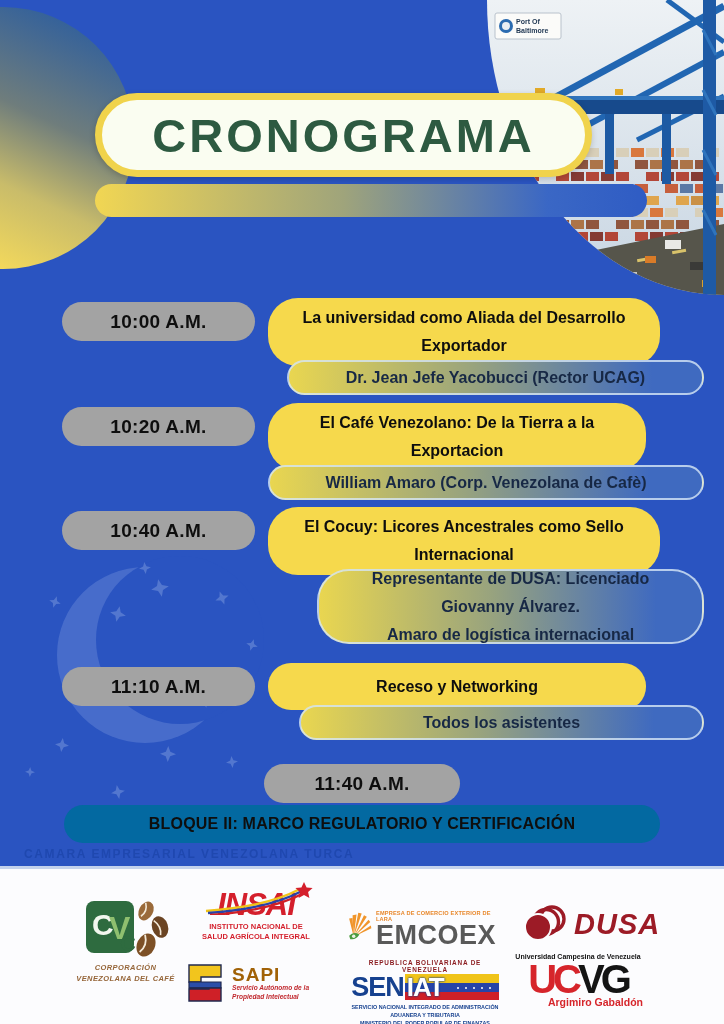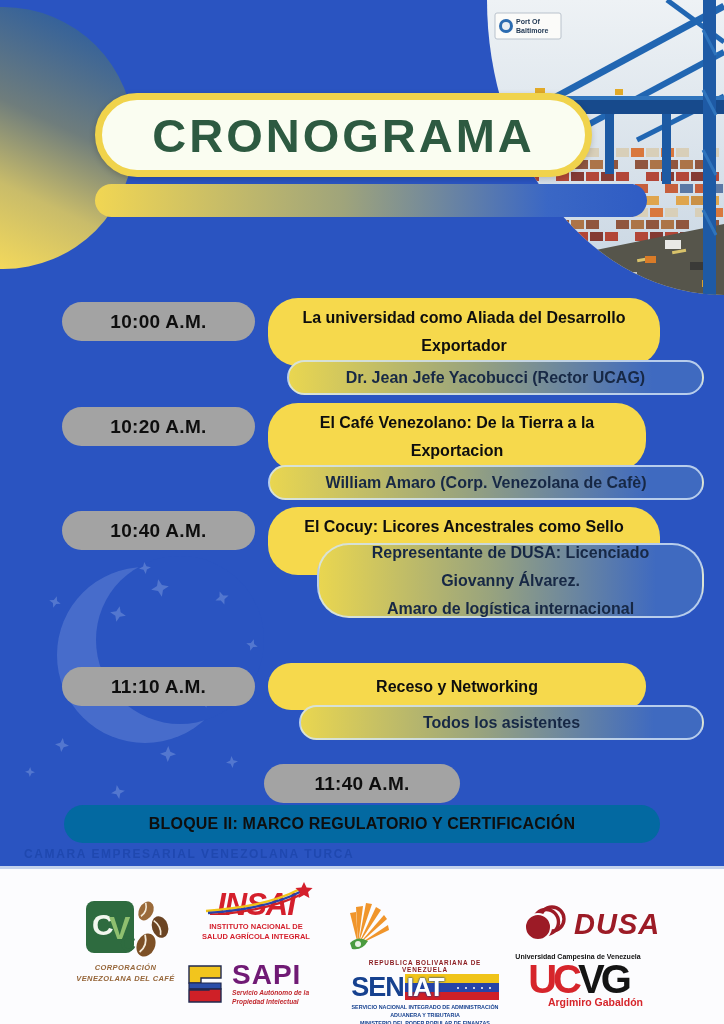--- a/index.html
+++ b/index.html
@@ -72,21 +72,21 @@
     position:absolute;left:0;top:866px;width:724px;height:158px;background:#fcfcfe;
     border-top:3px solid #c3d2ec;box-sizing:border-box;
   }
   .logo{position:absolute;text-align:center;}
   .cvc-text{font-size:7.5px;font-weight:700;color:#96663a;letter-spacing:.4px;line-height:1.4;font-style:italic;}
   .insai-acronym{font-size:31px;font-weight:900;font-style:italic;color:#d41f2c;letter-spacing:-1px;line-height:1;}
   .insai-sub{font-size:7.5px;font-weight:700;color:#d41f2c;line-height:1.35;margin-top:2px;}
   .emcoex-tag{font-size:5.6px;font-weight:700;color:#e8872a;letter-spacing:.2px;text-align:left;}
   .emcoex-acronym{font-size:27px;font-weight:600;color:#595959;letter-spacing:.5px;line-height:1;text-align:left;}
   .dusa-acronym{font-size:29px;font-weight:900;font-style:italic;color:#9c1b26;letter-spacing:1px;}
-  .sapi-acronym{font-size:28px;font-weight:900;color:#701a75;letter-spacing:1px;line-height:1;text-align:left;}
+  .sapi-acronym{font-size:19px;font-weight:900;color:#a16207;letter-spacing:1px;line-height:1;text-align:left;}
   .sapi-sub{font-size:6.6px;font-weight:700;font-style:italic;color:#c0272d;line-height:1.35;text-align:left;}
   .seniat-header{font-size:6.4px;font-weight:700;color:#8a1a1e;letter-spacing:.8px;}
   .seniat-row{display:flex;align-items:flex-start;justify-content:center;margin-top:1px;}
   .seniat-sen{font-size:27px;font-weight:900;color:#16418f;line-height:1;letter-spacing:-1px;}
   .seniat-flag{position:relative;width:94px;height:26px;margin-left:1px;}
   .seniat-flag .s1{position:absolute;left:0;top:0;width:100%;height:9px;background:#f0c419;}
   .seniat-flag .s2{position:absolute;left:0;top:9px;width:100%;height:9px;background:#2744a8;}
   .seniat-flag .s3{position:absolute;left:0;top:18px;width:100%;height:8px;background:#cf2027;}
   .seniat-iat{position:absolute;left:2px;top:0;font-size:26px;font-weight:900;color:#fff;
     text-shadow:0 0 2px #16418f,0 0 2px #16418f;line-height:26px;letter-spacing:-1px;}
@@ -281,21 +281,21 @@
   <div class="pill-time" style="left:62px;top:302px;width:193px;height:39px">10:00 A.M.</div>
   <div class="box-topic" style="left:268px;top:298px;width:392px;height:68px">La universidad como Aliada del Desarrollo Exportador</div>
   <div class="pill-speaker" style="left:287px;top:360px;width:417px;height:35px">Dr. Jean Jefe Yacobucci (Rector UCAG)</div>
 
   <div class="pill-time" style="left:62px;top:407px;width:193px;height:39px">10:20 A.M.</div>
   <div class="box-topic" style="left:268px;top:403px;width:378px;height:68px">El Café Venezolano: De la Tierra a la Exportacion</div>
   <div class="pill-speaker" style="left:268px;top:465px;width:436px;height:35px">William Amaro (Corp. Venezolana de Cafè)</div>
 
   <div class="pill-time" style="left:62px;top:511px;width:193px;height:39px">10:40 A.M.</div>
   <div class="box-topic" style="left:268px;top:507px;width:392px;height:68px">El Cocuy: Licores Ancestrales como Sello Internacional</div>
-  <div class="pill-speaker" style="left:317px;top:543px;width:387px;height:75px;border-radius:32px;flex-direction:column">
+  <div class="pill-speaker" style="left:317px;top:569px;width:387px;height:75px;border-radius:32px;flex-direction:column">
     <span>Representante de DUSA: Licenciado</span>
     <span>Giovanny Álvarez.</span>
     <span>Amaro de logística internacional</span>
   </div>
 
   <div class="pill-time" style="left:62px;top:667px;width:193px;height:39px">11:10 A.M.</div>
   <div class="box-topic" style="left:268px;top:663px;width:378px;height:47px;border-radius:23px">Receso y Networking</div>
   <div class="pill-speaker" style="left:299px;top:705px;width:405px;height:35px">Todos los asistentes</div>
 
   <div class="pill-time" style="left:264px;top:764px;width:196px;height:39px">11:40 A.M.</div>
@@ -344,20 +344,24 @@
           <path d="M10,44 L2,12 L8,11 Z"></path>
             <path d="M10,44 L8,6 L15,5 Z"></path>
           <path d="M10,44 L18,2 L24,3 Z"></path>
             <path d="M10,44 L28,6 L33,9 Z"></path>
           <path d="M10,44 L36,14 L39,18 Z"></path>
             <path d="M10,44 L40,24 L41,29 Z"></path>
         </g>
         <path d="M2,42 Q10,34 20,40 Q14,50 4,48 Z" fill="#4a9b3f"></path>
         <circle cx="10" cy="43" r="3" fill="#e9f2e4"></circle>
       </svg>
+      <div style="margin-left:4px;padding-bottom:2px">
+        <div class="emcoex-tag">EMPRESA DE COMERCIO EXTERIOR DE LARA</div>
+        <div class="emcoex-acronym">EMCOEX</div>
+      </div>
     </div>
 
     <div class="logo" style="left:522px;top:34px;width:140px;display:flex;align-items:center">
       <svg width="46" height="42" viewBox="0 0 46 42">
         <circle cx="30" cy="16" r="12" fill="none" stroke="#9c1b26" stroke-width="3.4"></circle>
         <circle cx="24" cy="19" r="12.5" fill="none" stroke="#9c1b26" stroke-width="3.4"></circle>
         <circle cx="16" cy="24" r="13" fill="#9c1b26" stroke="#fcfcfe" stroke-width="2"></circle>
       </svg>
       <div class="dusa-acronym" style="margin-left:6px">DUSA</div>
     </div>

